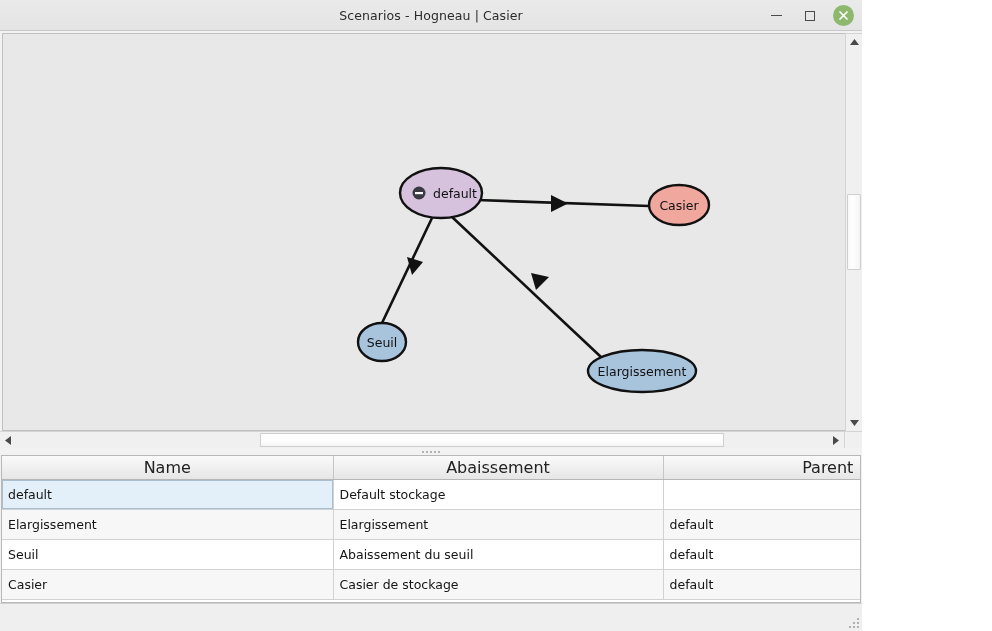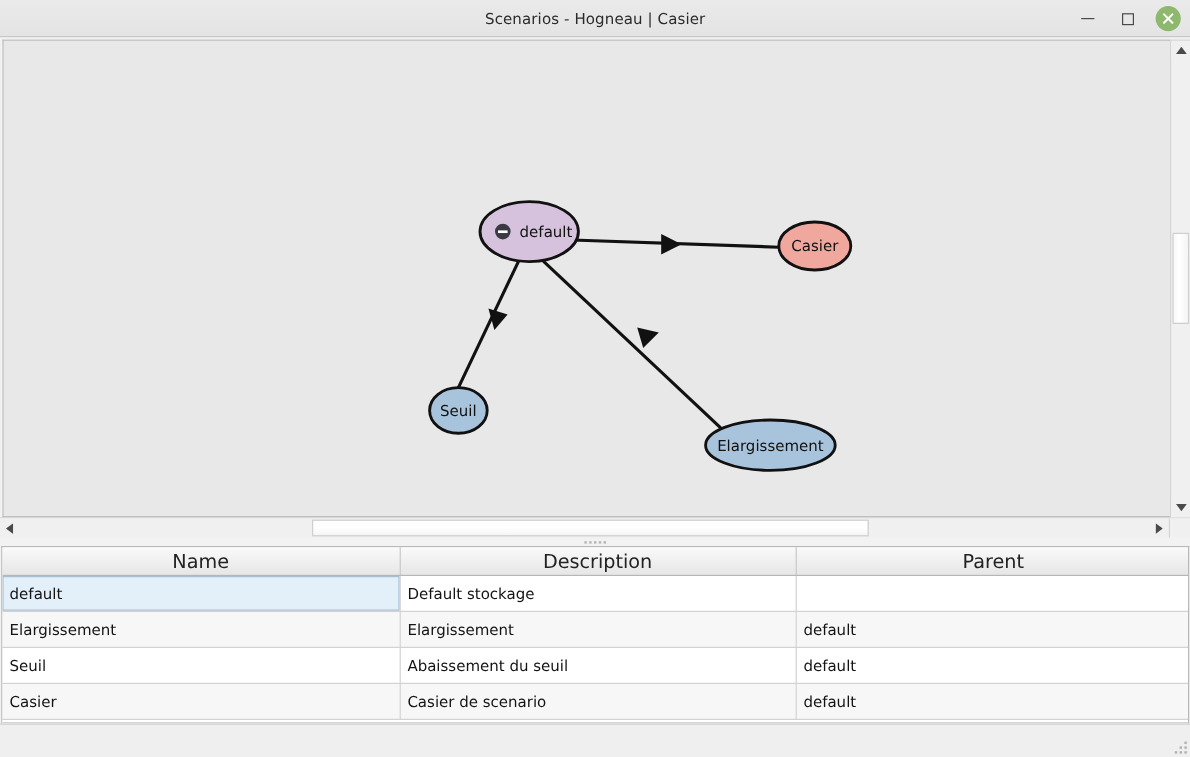--- a/index.html
+++ b/index.html
@@ -12,21 +12,21 @@
     height: 631px;
     overflow: hidden;
     font-family: "DejaVu Sans", "Liberation Sans", sans-serif;
     font-size: 12px;
     color: #1a1a1a;
     -webkit-font-smoothing: antialiased;
   }
 
   .window {
     position: relative;
-    width: 992px;
+    width: 862px;
     height: 631px;
     background: #f2f2f2;
     display: flex;
     flex-direction: column;
     box-sizing: border-box;
   }
 
   
   .titlebar {
     position: relative;
@@ -413,21 +413,21 @@
   <div class="table-wrap">
     <table class="scenarios">
       <colgroup>
         <col style="width:331px">
         <col style="width:330px">
         <col style="width:329px">
       </colgroup>
       <thead>
         <tr>
           <th>Name</th>
-          <th>Description</th>
+          <th>Abaissement</th>
           <th>Parent</th>
         </tr>
       </thead>
       <tbody>
         <tr class="row-even">
           <td class="sel-cell">default</td>
           <td>Default stockage</td>
           <td></td>
         </tr>
         <tr class="row-odd">
@@ -435,21 +435,21 @@
           <td>Elargissement</td>
           <td>default</td>
         </tr>
         <tr class="row-even">
           <td>Seuil</td>
           <td>Abaissement du seuil</td>
           <td>default</td>
         </tr>
         <tr class="row-odd">
           <td>Casier</td>
-          <td>Casier de scenario</td>
+          <td>Casier de stockage</td>
           <td>default</td>
         </tr>
       </tbody>
     </table>
     <div class="filler"></div>
   </div>
 
   <div class="statusbar">
     <span></span>
     <div class="resize-grip">

